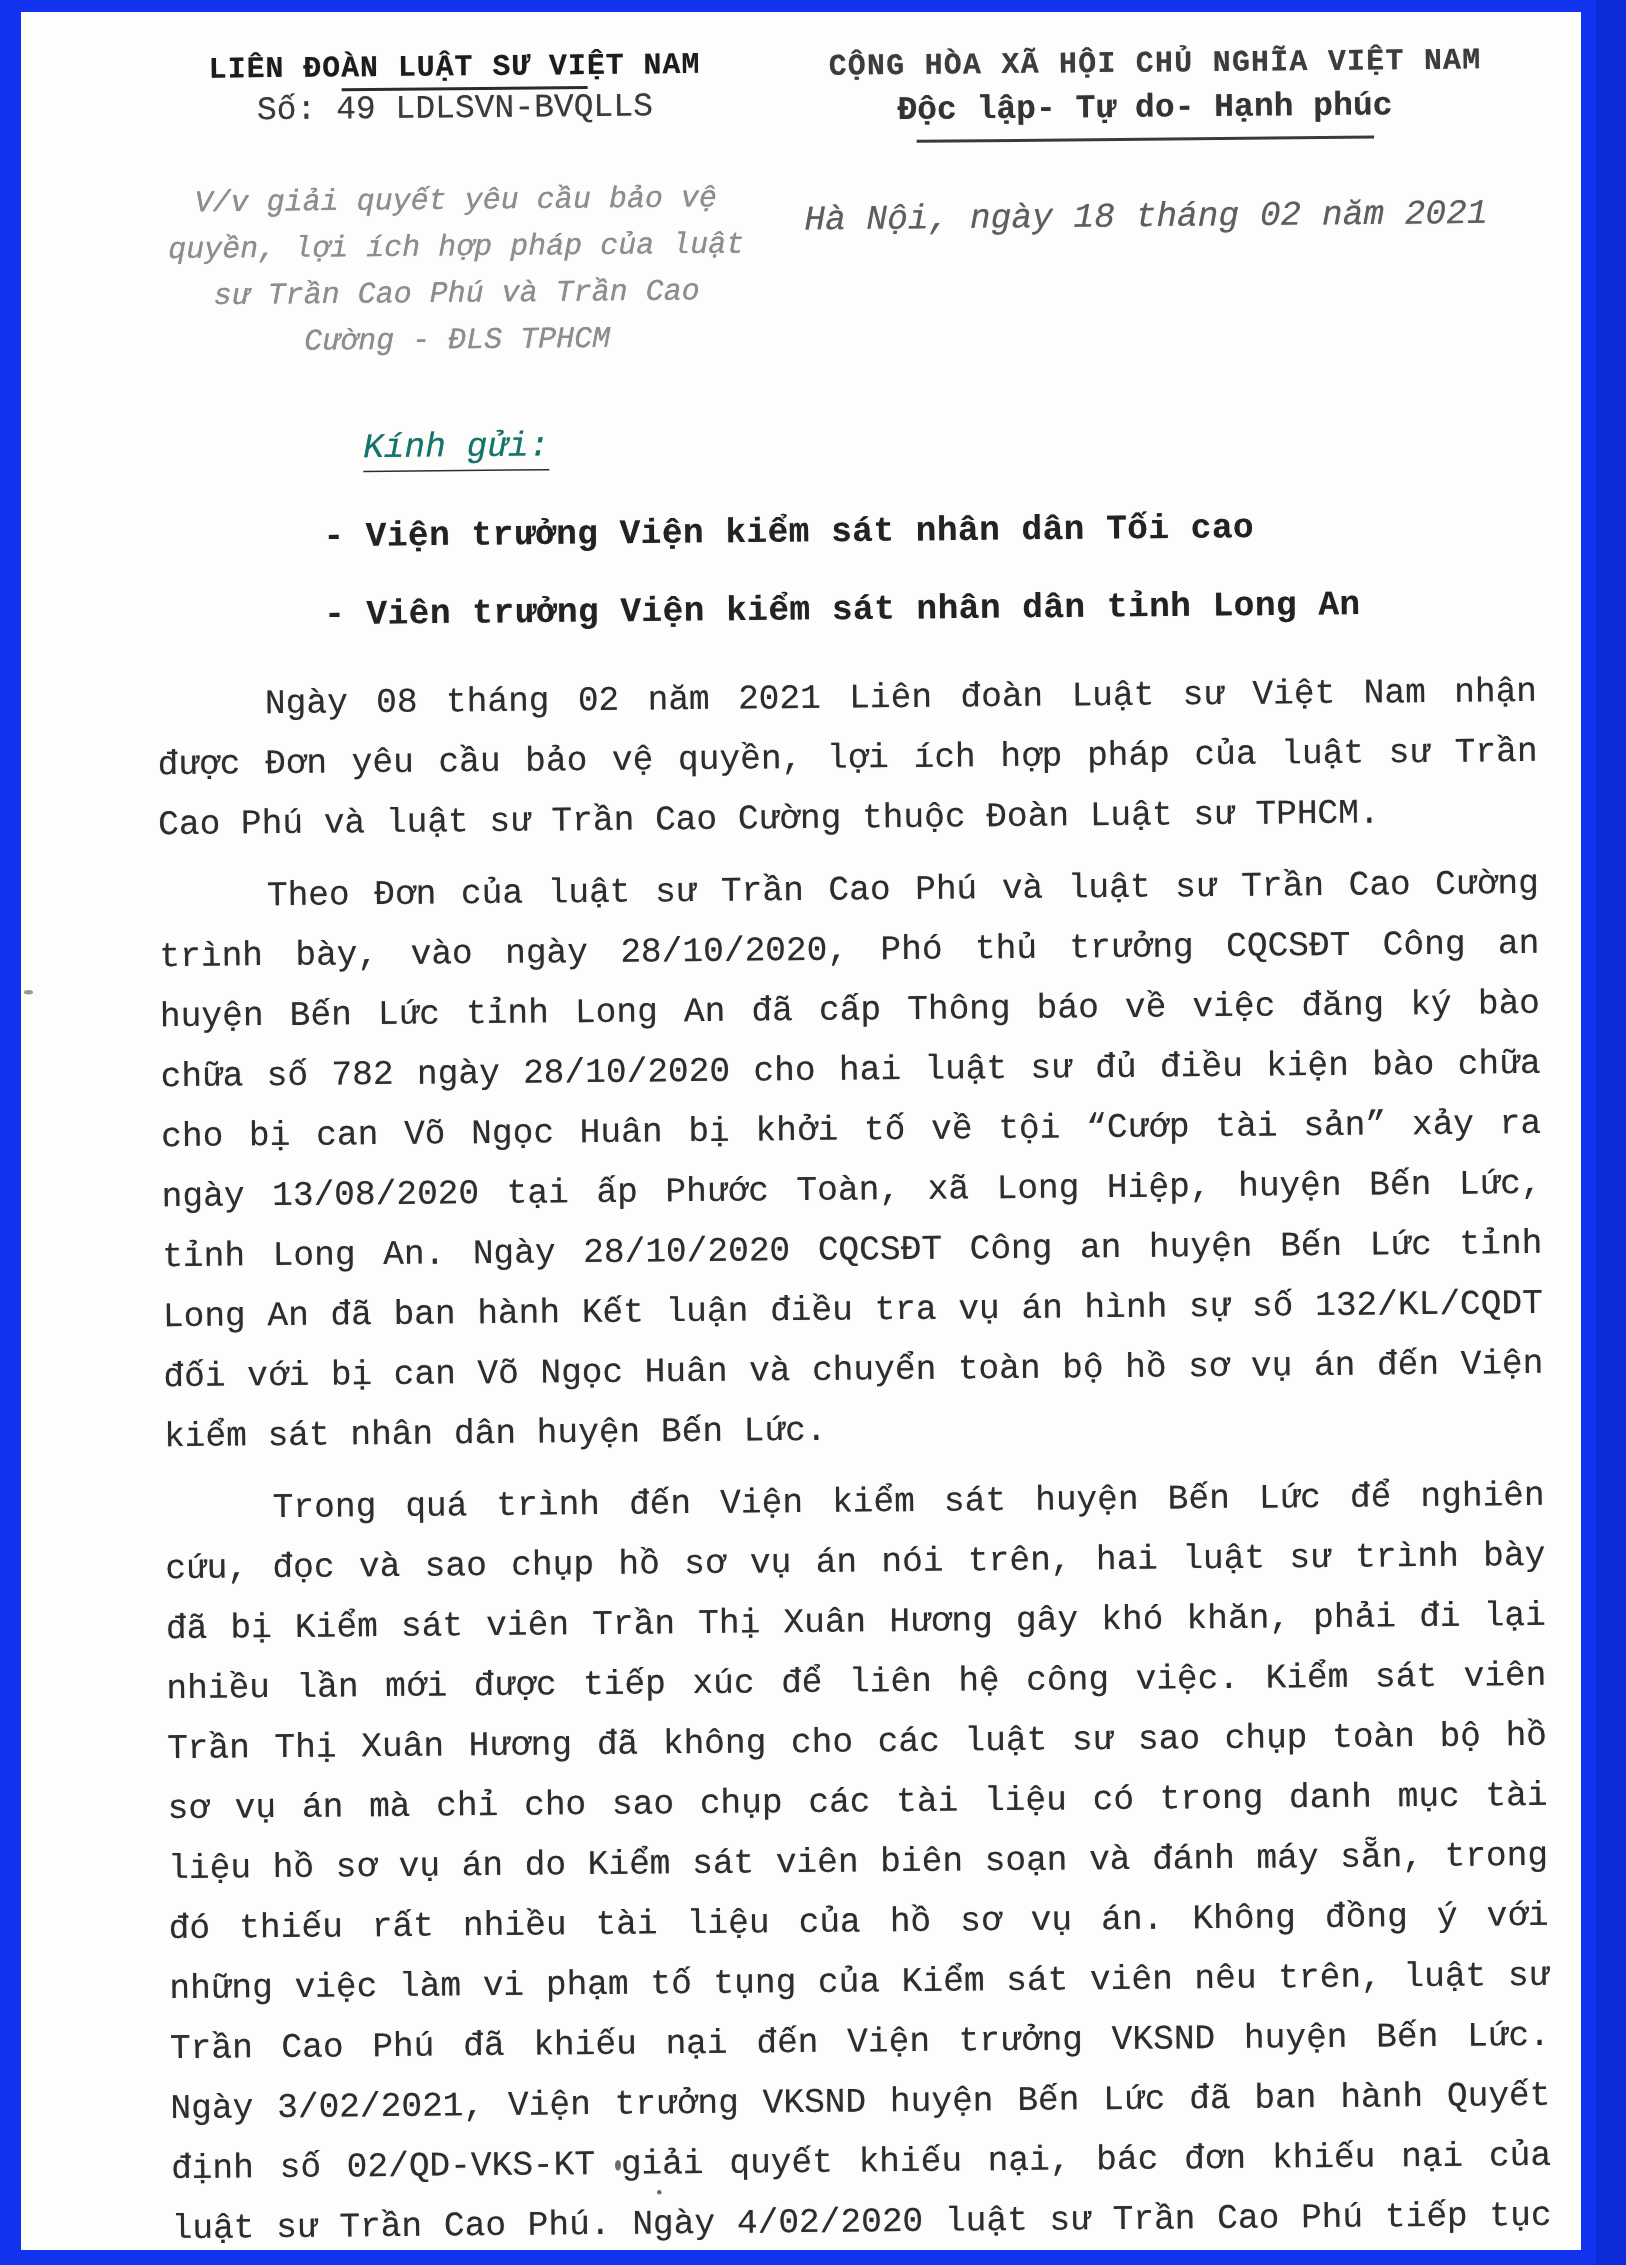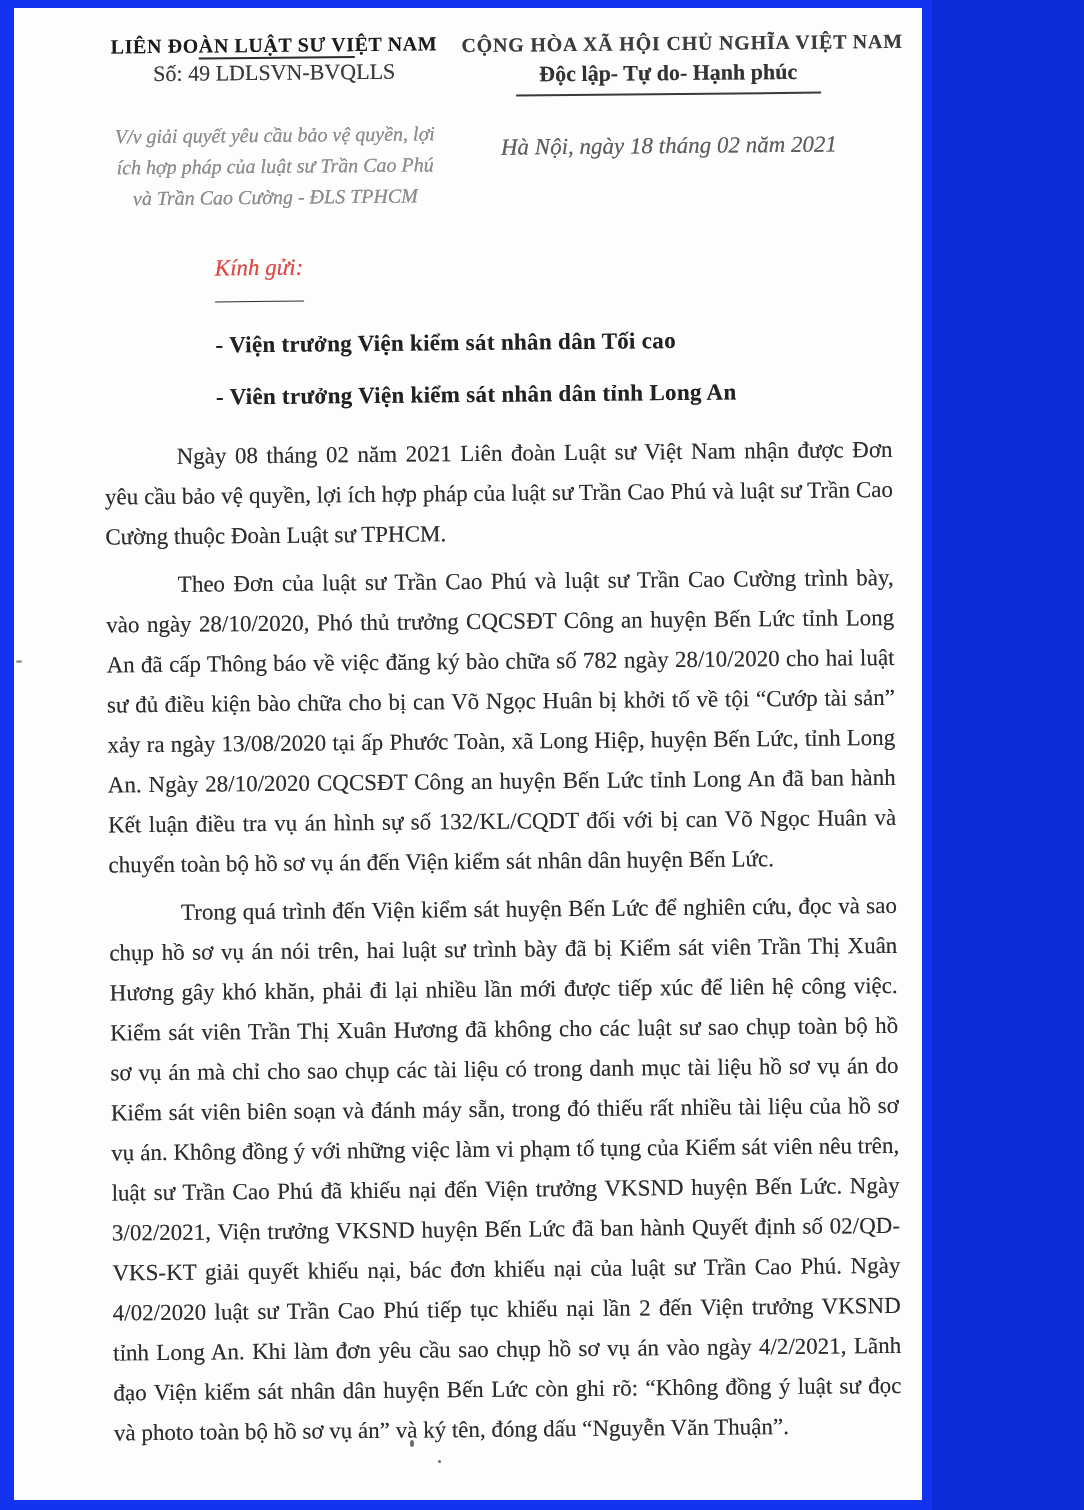--- a/index.html
+++ b/index.html
@@ -2,29 +2,29 @@
 <html><head>
 <meta charset="utf-8">
 <style>
   html, body {
     margin: 0;
     padding: 0;
     background: #0d2bd8;
   }
   .frame {
     position: relative;
-    width: 932px;
+    width: 1064px;
     height: 1510px;
     box-sizing: border-box;
     background: #fdfdfc;
     border-style: solid;
     border-color: #1233f0;
     border-width: 8px 10px 10px 14px;
     overflow: hidden;
-    font-family: Liberation Serif, serif;
+    font-family: Liberation Mono, monospace;
     color: #2a2a2a;
   }
   .content {
     position: absolute;
     top: 0; left: 0; right: 0; bottom: 0;
     padding: 24px 28px 0 92px;
     transform: rotate(-0.55deg);
     transform-origin: 50% 40%;
   }
   .scan-text {
@@ -96,24 +96,25 @@
     white-space: nowrap;
   }
   .recipients {
     margin-top: 42px;
     margin-left: 112px;
   }
   .salutation {
     display: inline-block;
     font-style: italic;
     font-size: 23px;
-    color: #ef4444;
+    color: #0f766e;
     border-bottom: 1.5px solid #2e2e2e;
-    padding-bottom: 20px;
+    padding-bottom: 2px;
     margin-bottom: 30px;
+    margin-left: 27px;
   }
   .recipient {
     font-weight: bold;
     font-size: 23px;
     letter-spacing: 0.3px;
     color: #222224;
     margin-bottom: 26px;
     white-space: nowrap;
   }
   .body-text {

